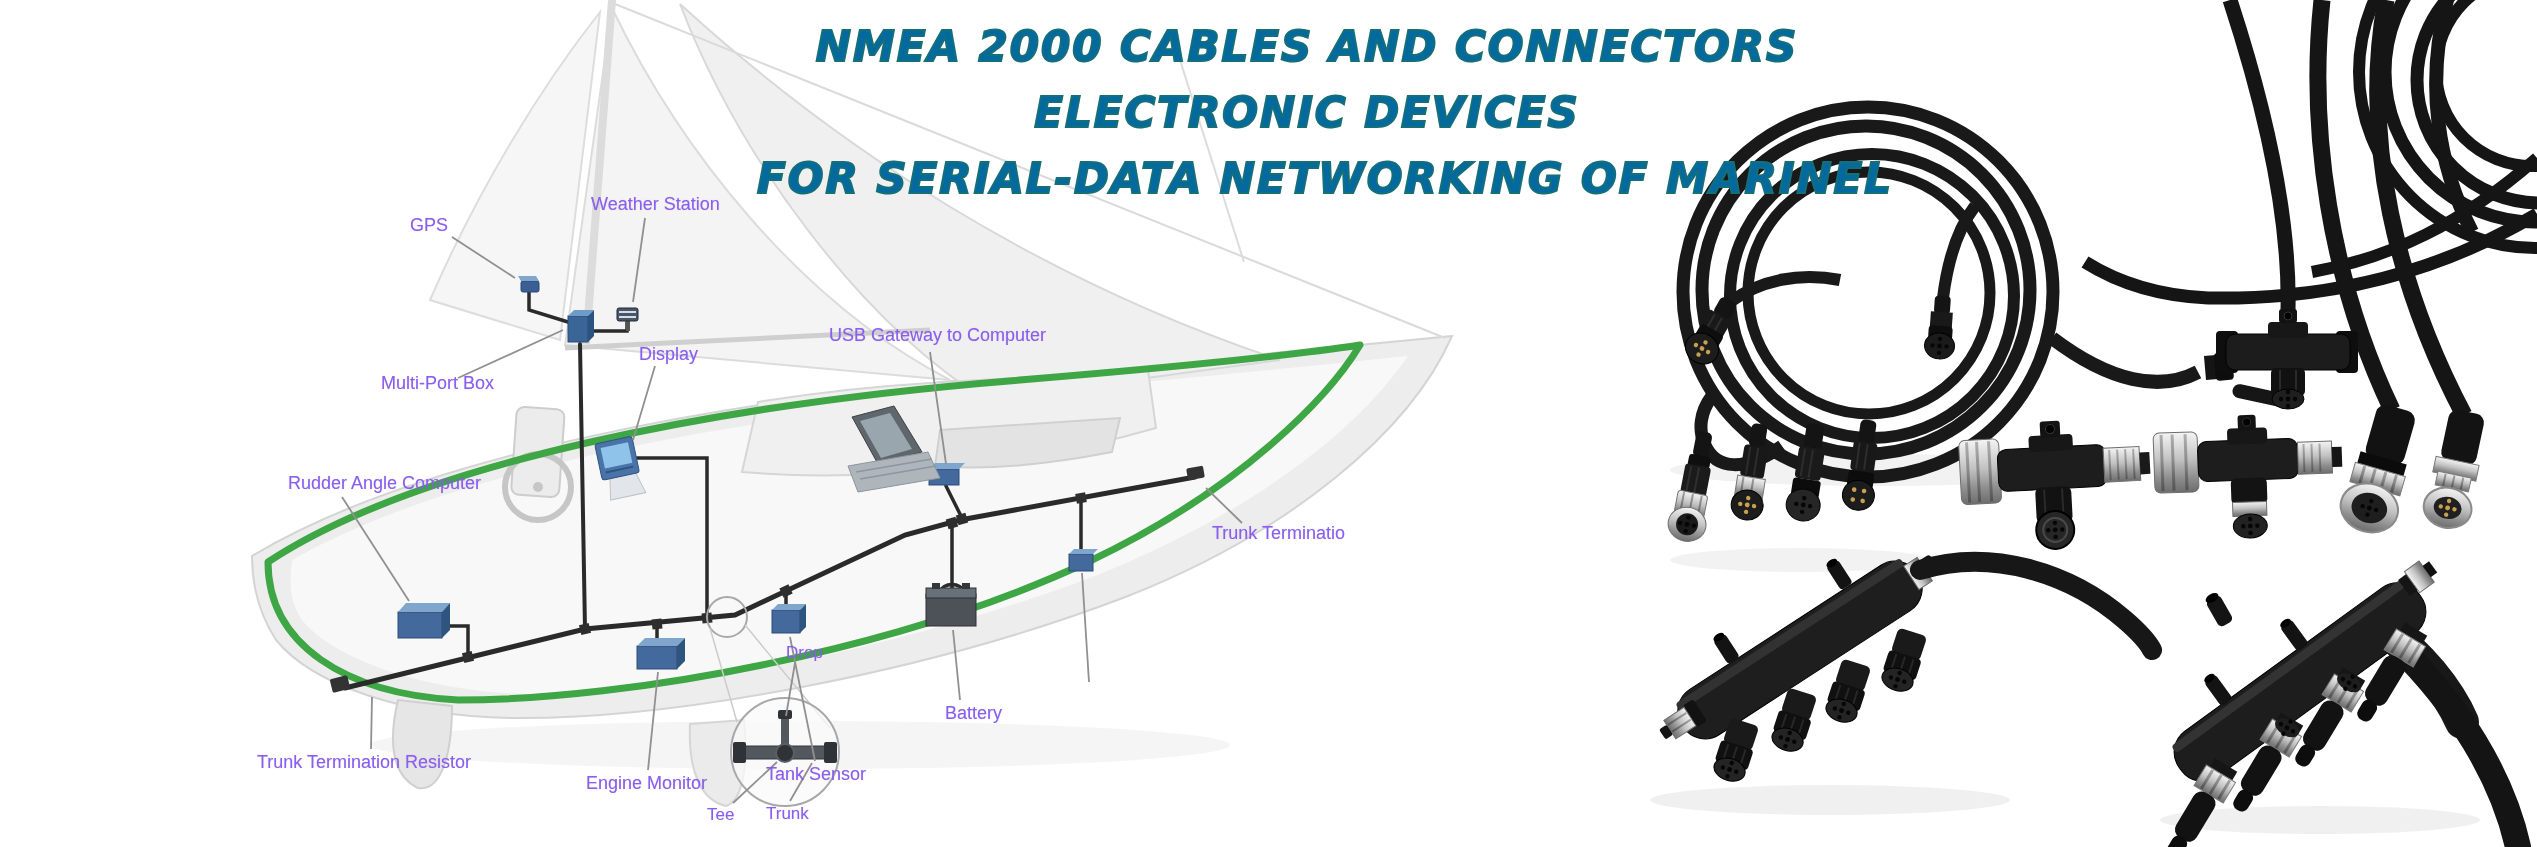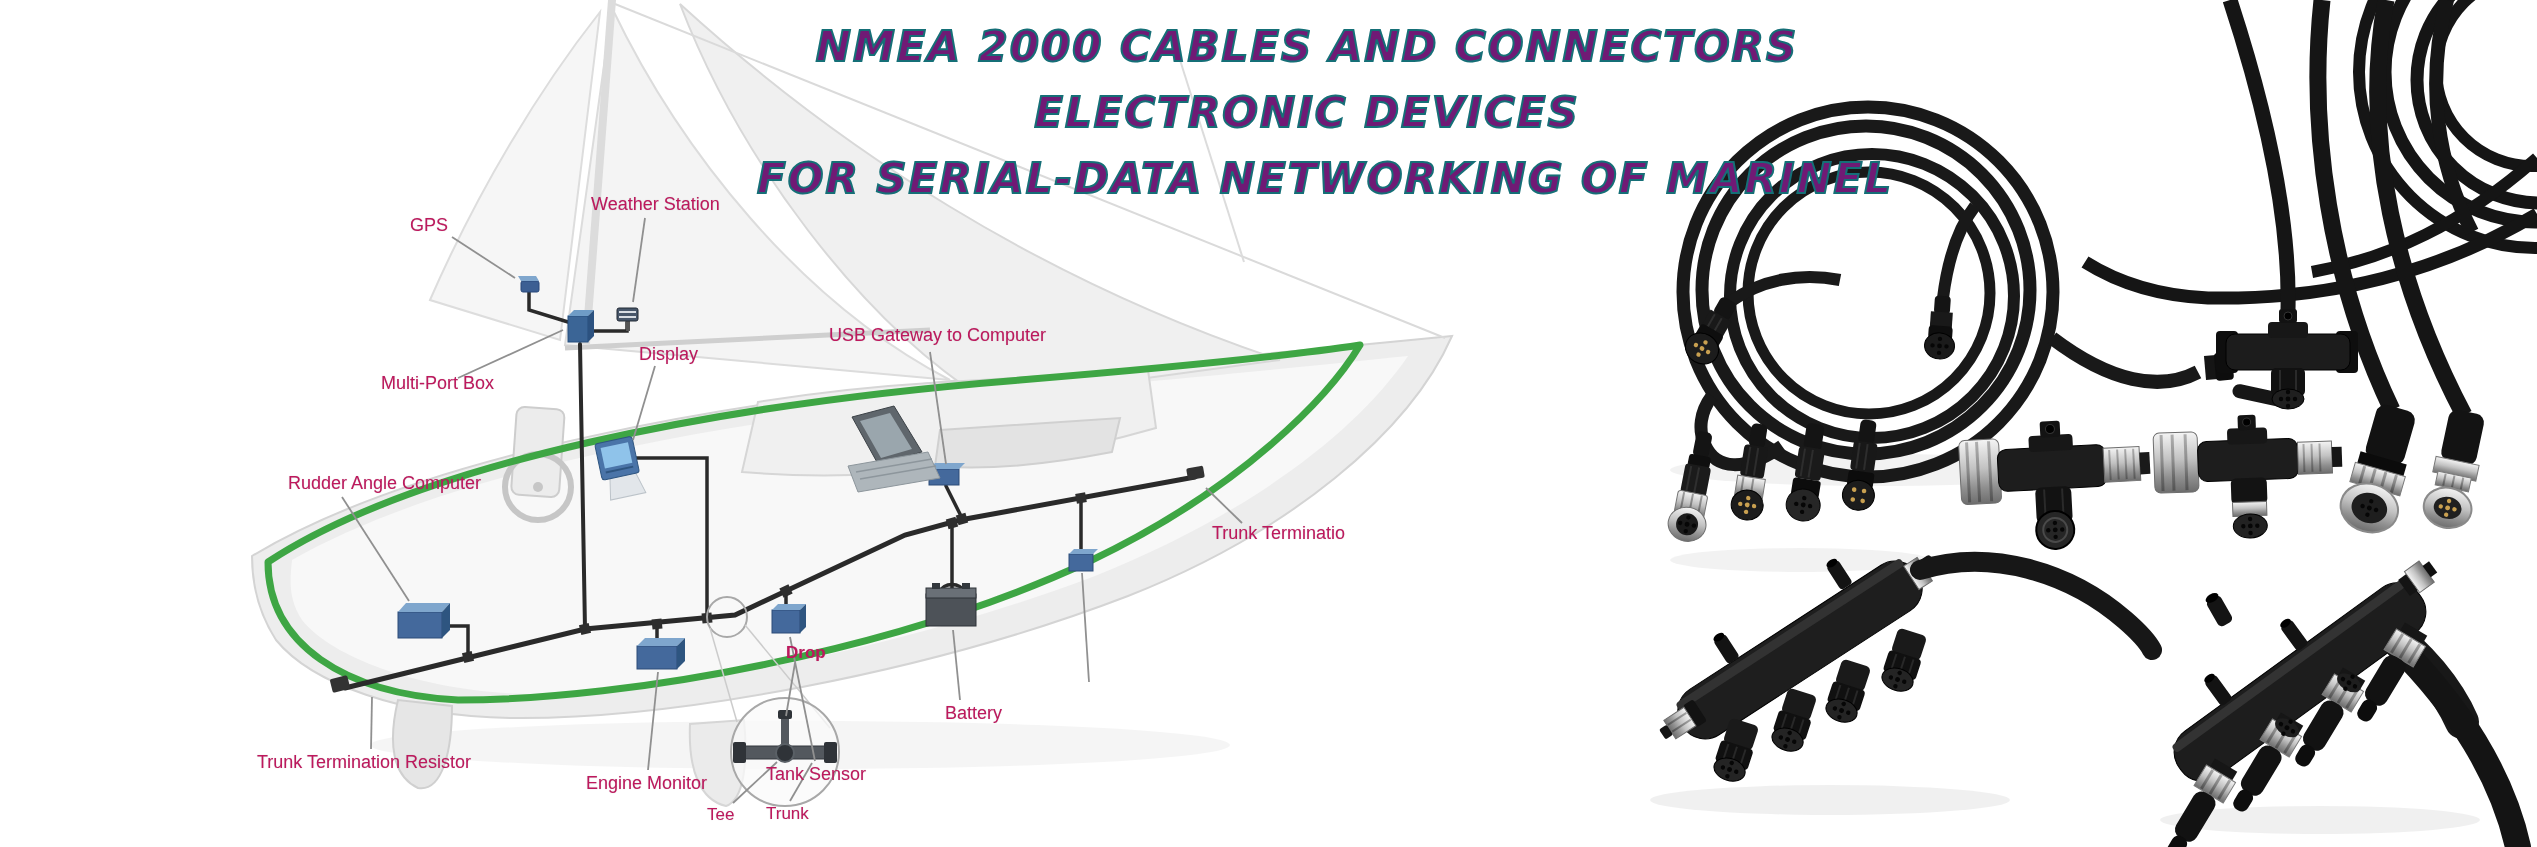--- a/index.html
+++ b/index.html
@@ -3,24 +3,24 @@
 <meta charset="utf-8">
 <style>
   html,body{margin:0;padding:0;background:#ffffff;}
   .canvas{position:relative;width:2537px;height:847px;overflow:hidden;background:#ffffff;
           font-family:"Liberation Sans",sans-serif;}
   .banner-svg{position:absolute;left:0;top:0;}
   
   .title-block{position:absolute;left:757px;top:14px;width:1100px;text-align:center;}
   .title-line{display:block;font-family:"DejaVu Sans",sans-serif;font-weight:bold;font-style:italic;
       font-size:42px;line-height:66px;letter-spacing:2px;white-space:nowrap;
-      color:#701a75;-webkit-text-stroke:2px #156f77;
+      color:#0369a1;-webkit-text-stroke:2px #156f77;
       text-shadow:0 0 1px #0e5a63;}
   
-  .label{position:absolute;color:#be185d;font-size:18px;line-height:1.25;white-space:pre-line;
+  .label{position:absolute;color:#8b5cf6;font-size:18px;line-height:1.25;white-space:pre-line;
          text-shadow:0 0 1px rgba(60,60,60,.25);}
   .label.sm{font-size:17px;}
 </style>
 </head>
 <body>
 
 <div class="canvas">
 
 <svg class="banner-svg" width="2537" height="847" viewBox="0 0 2537 847">
   <defs>
@@ -520,19 +520,19 @@
 
   <div class="label" style="left:410px;top:214px;">GPS</div>
   <div class="label" style="left:591px;top:193px;">Weather Station</div>
   <div class="label" style="left:381px;top:372px;">Multi-Port Box</div>
   <div class="label" style="left:639px;top:343px;">Display</div>
   <div class="label" style="left:829px;top:324px;">USB Gateway to Computer</div>
   <div class="label" style="left:288px;top:472px;">Rudder Angle Computer</div>
   <div class="label" style="left:1212px;top:522px;">Trunk Terminatio</div>
   <div class="label" style="left:257px;top:751px;">Trunk Termination Resistor</div>
   <div class="label" style="left:586px;top:772px;">Engine Monitor</div>
-  <div class="label sm" style="left:786px;top:642px;font-weight:bold;">Drop</div>
+  <div class="label sm" style="left:786px;top:642px;">Drop</div>
   <div class="label sm" style="left:707px;top:804px;">Tee</div>
   <div class="label sm" style="left:766px;top:803px;">Trunk</div>
   <div class="label" style="left:766px;top:763px;">Tank Sensor</div>
   <div class="label" style="left:945px;top:702px;">Battery</div>
 
 </div>
 
 </body></html>

